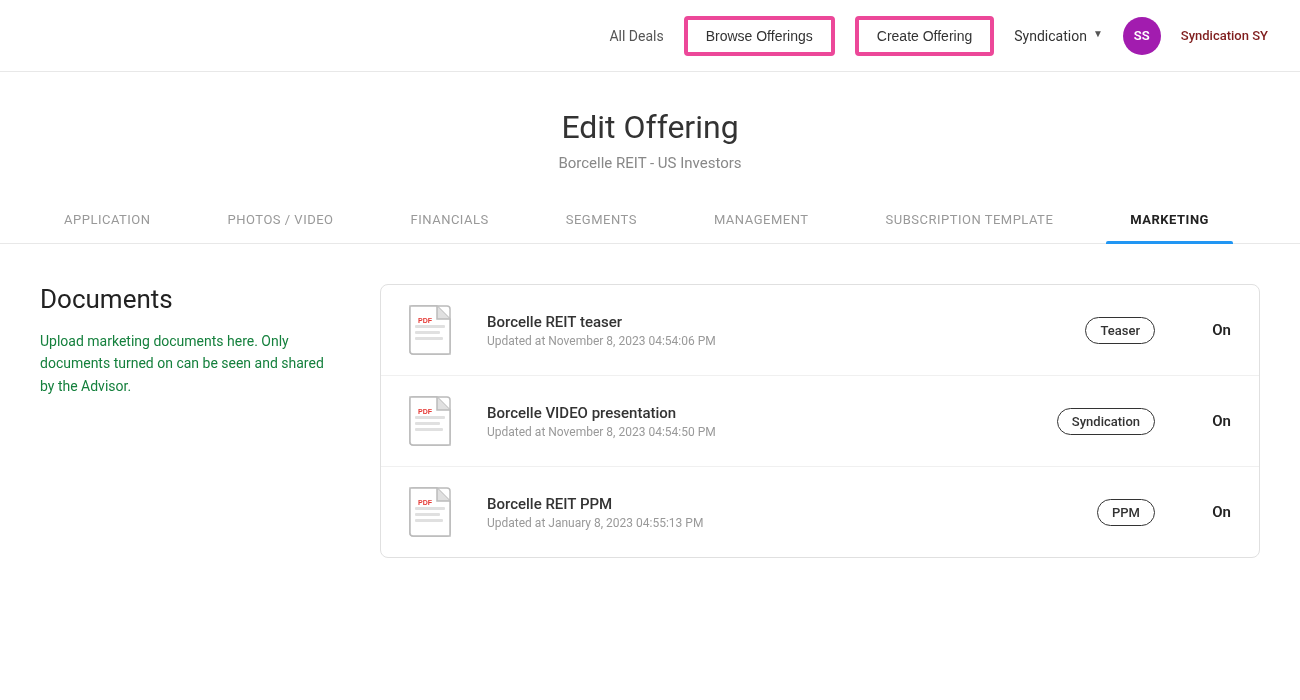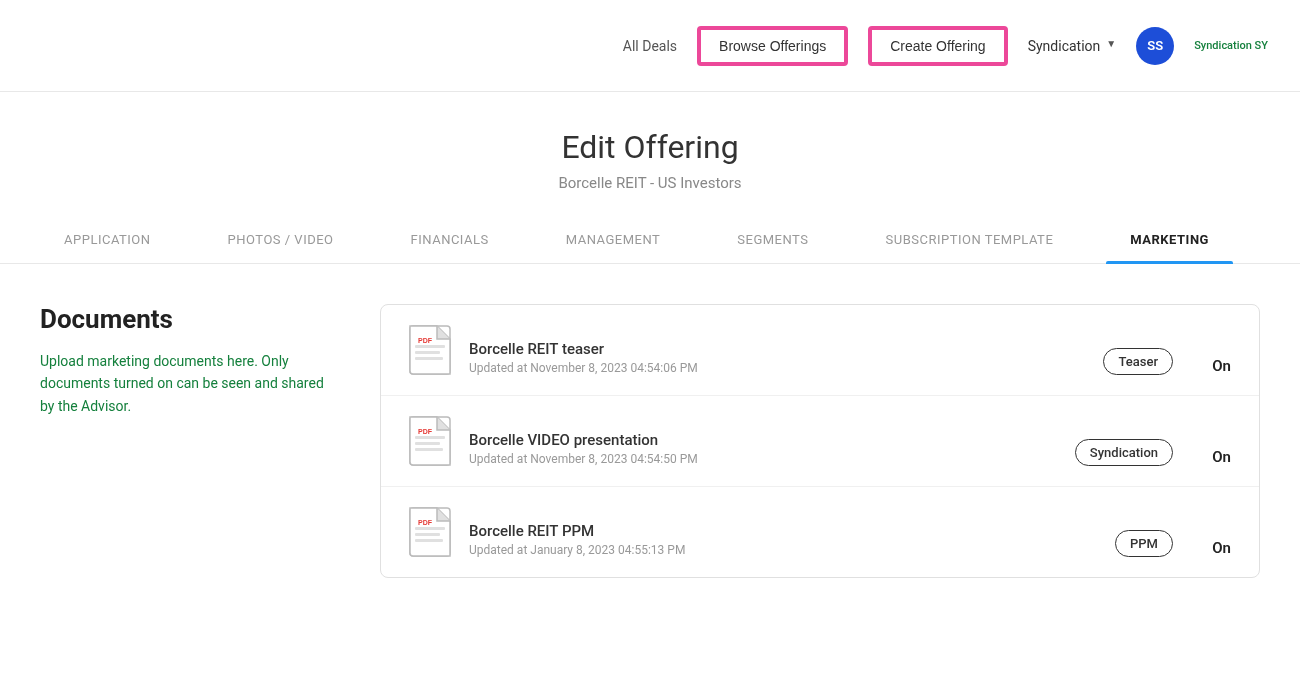--- a/index.html
+++ b/index.html
@@ -4,21 +4,21 @@
   <style>
     * { box-sizing: border-box; margin: 0; padding: 0; }
     body { font-family: -apple-system, BlinkMacSystemFont, 'Segoe UI', Roboto, sans-serif; background: #fff; color: #333; width: 1300px; height: 700px; overflow: hidden; }
 
     
     .header {
       display: flex;
       align-items: center;
       justify-content: flex-end;
       padding: 0 32px;
-      height: 92px;
+      height: 72px;
       border-bottom: 1px solid #e8e8e8;
       gap: 20px;
     }
     .header-nav-link {
       font-size: 14px;
       color: #555;
       cursor: pointer;
       text-decoration: none;
     }
     .btn-outline {
@@ -38,31 +38,31 @@
       cursor: pointer;
     }
     .chevron-down {
       font-size: 10px;
       color: #555;
     }
     .avatar {
       width: 38px;
       height: 38px;
       border-radius: 50%;
-      background: #1d4ed8;
+      background: #a21caf;
       color: #fff;
       display: flex;
       align-items: center;
       justify-content: center;
       font-size: 13px;
       font-weight: 600;
     }
     .user-label {
-      font-size: 11px;
-      color: #15803d;
+      font-size: 13px;
+      color: #7f1d1d;
       font-weight: 500;
     }
 
     
     .page-title-area {
       text-align: center;
       padding: 36px 0 24px;
     }
     .page-title {
       font-size: 32px;
@@ -116,21 +116,21 @@
       gap: 40px;
     }
 
     
     .left-panel {
       width: 300px;
       flex-shrink: 0;
     }
     .documents-title {
       font-size: 26px;
-      font-weight: 700;
+      font-weight: 400;
       color: #222;
       margin-bottom: 16px;
     }
     .documents-desc {
       font-size: 14px;
       color: #15803d;
       line-height: 1.6;
     }
 
     
@@ -138,24 +138,24 @@
       flex: 1;
     }
     .documents-card {
       border: 1px solid #e0e0e0;
       border-radius: 8px;
       padding: 0;
       overflow: hidden;
     }
     .doc-row {
       display: flex;
-      align-items: flex-end;
+      align-items: center;
       padding: 20px 28px;
       border-bottom: 1px solid #f0f0f0;
-      gap: 18px;
+      gap: 36px;
     }
     .doc-row:last-child { border-bottom: none; }
 
     
     .pdf-icon {
       width: 42px;
       height: 50px;
       flex-shrink: 0;
     }
 
@@ -208,22 +208,22 @@
 
 <div class="page-title-area">
   <h1 class="page-title">Edit Offering</h1>
   <p class="page-subtitle">Borcelle REIT - US Investors</p>
 </div>
 
 <nav class="tabs-bar">
   <div class="tab-item">APPLICATION</div>
   <div class="tab-item">PHOTOS / VIDEO</div>
   <div class="tab-item">FINANCIALS</div>
+  <div class="tab-item">SEGMENTS</div>
   <div class="tab-item">MANAGEMENT</div>
-  <div class="tab-item">SEGMENTS</div>
   <div class="tab-item">SUBSCRIPTION TEMPLATE</div>
   <div class="tab-item active">MARKETING</div>
 </nav>
 
 <div class="main-content">
 
   <div class="left-panel">
     <h2 class="documents-title">Documents</h2>
     <p class="documents-desc">Upload marketing documents here. Only documents turned on can be seen and shared by the Advisor.</p>
   </div>

